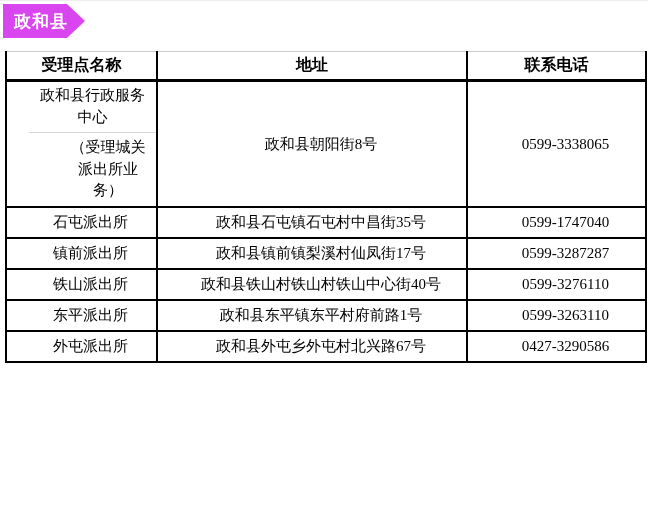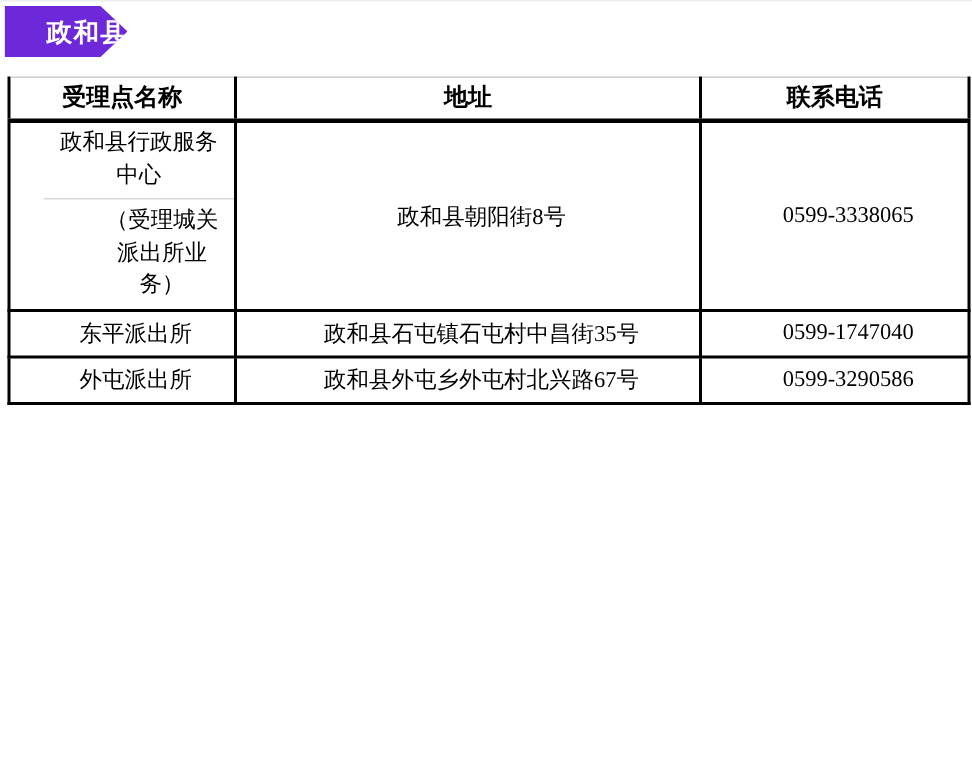--- a/index.html
+++ b/index.html
@@ -69,21 +69,21 @@
   }
   .name-sub-bottom {
     height: 73px;
     display: flex; align-items: center; justify-content: center;
     padding: 2px 10px; line-height: 1.45; margin-left: 31px;
   }
 </style>
 </head>
 <body>
 
-<div class="county-tag" style="background: #6d28d9; justify-content: flex-end;">
+<div class="county-tag" style="background: #d946ef;">
   <span>政和县</span>
 </div>
 
 <table class="contact-table">
   <colgroup>
     <col class="c1">
       <col class="c2">
       <col class="c3">
   </colgroup>
   <thead>
@@ -98,23 +98,38 @@
       <td class="merged-name-cell">
         <div class="name-sub-top">政和县行政服务中心</div>
         <div class="name-sub-bottom">（受理城关派出所业务）</div>
       </td>
       <td>政和县朝阳街8号</td>
       <td>0599-3338065</td>
     </tr>
   </tbody>
   <tbody>
       <tr>
-        <td>东平派出所</td>
+        <td>石屯派出所</td>
         <td>政和县石屯镇石屯村中昌街35号</td>
         <td>0599-1747040</td>
       </tr>
       <tr>
+        <td>镇前派出所</td>
+        <td>政和县镇前镇梨溪村仙凤街17号</td>
+        <td>0599-3287287</td>
+      </tr>
+      <tr>
+        <td>铁山派出所</td>
+        <td>政和县铁山村铁山村铁山中心街40号</td>
+        <td>0599-3276110</td>
+      </tr>
+      <tr>
+        <td>东平派出所</td>
+        <td>政和县东平镇东平村府前路1号</td>
+        <td>0599-3263110</td>
+      </tr>
+      <tr>
         <td>外屯派出所</td>
         <td>政和县外屯乡外屯村北兴路67号</td>
-        <td>0599-3290586</td>
+        <td>0427-3290586</td>
       </tr>
     </tbody>
 </table>
 
 </body></html>

